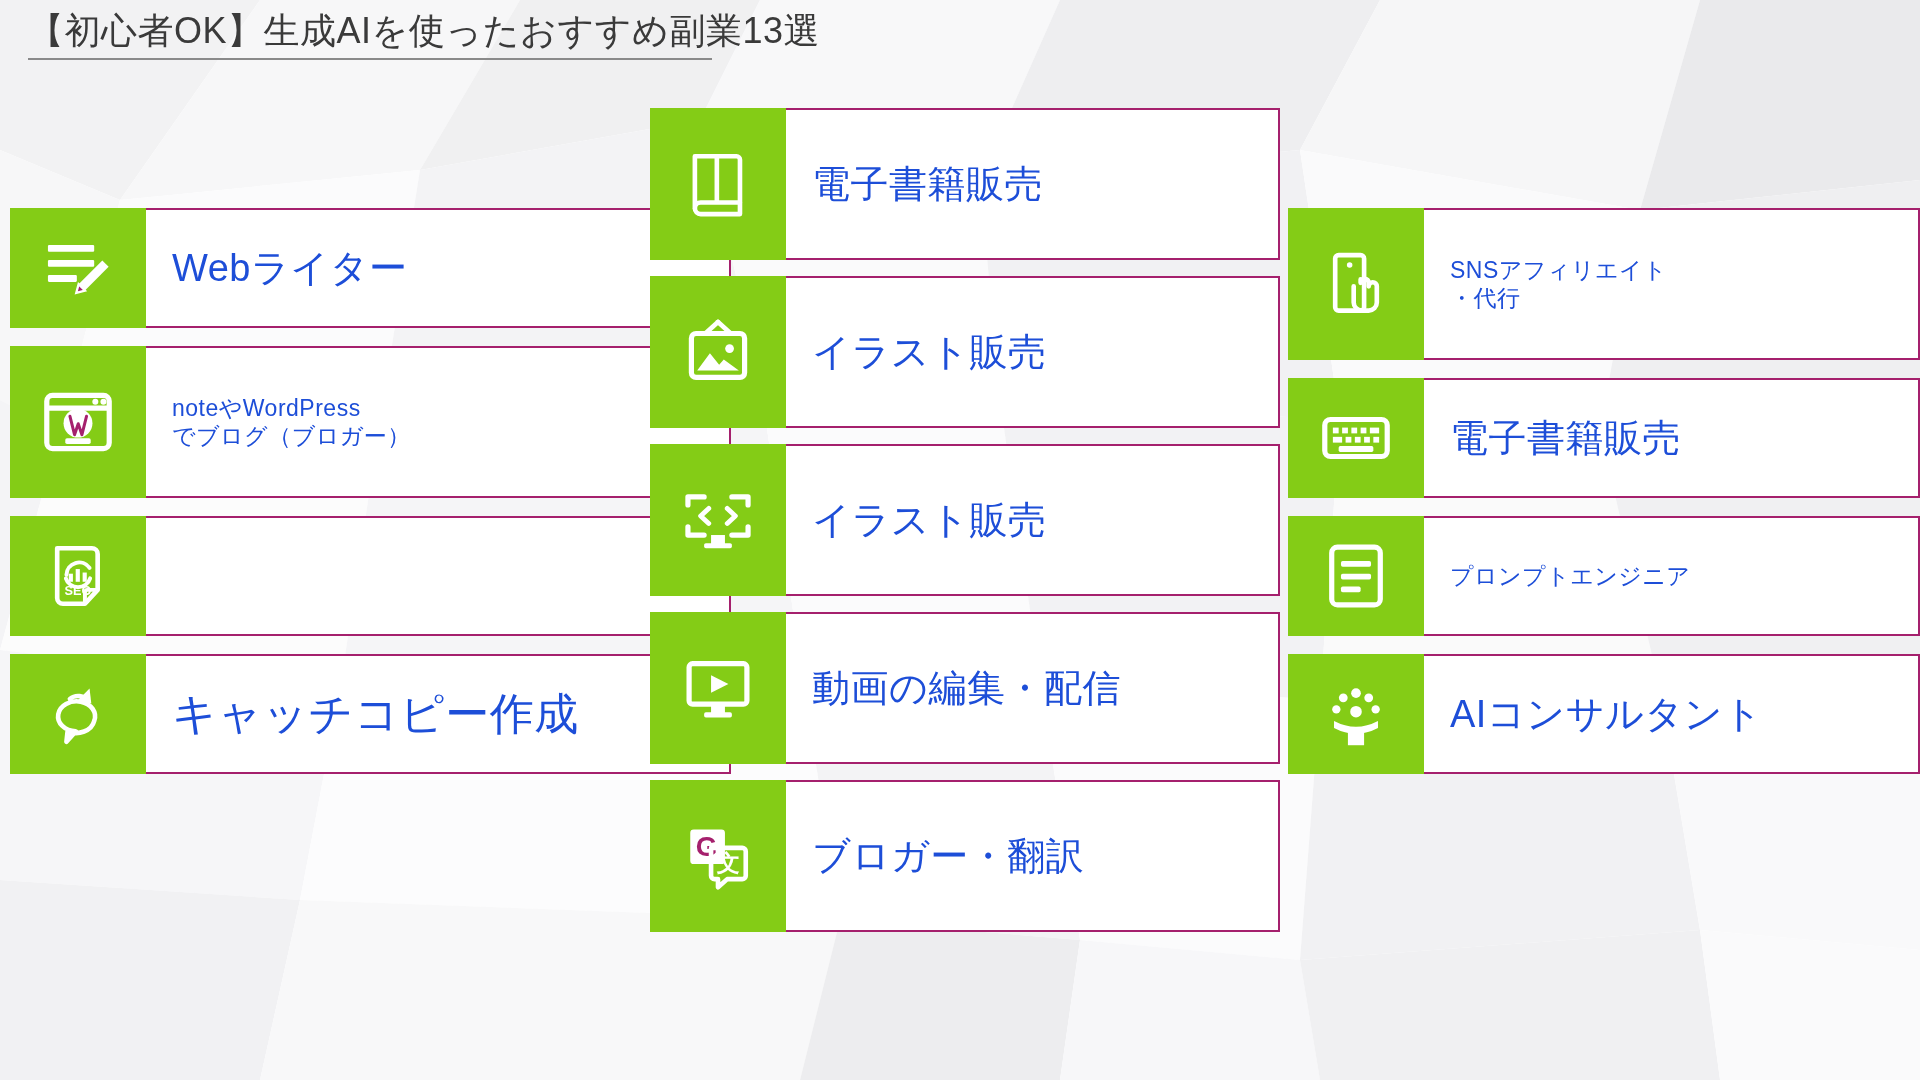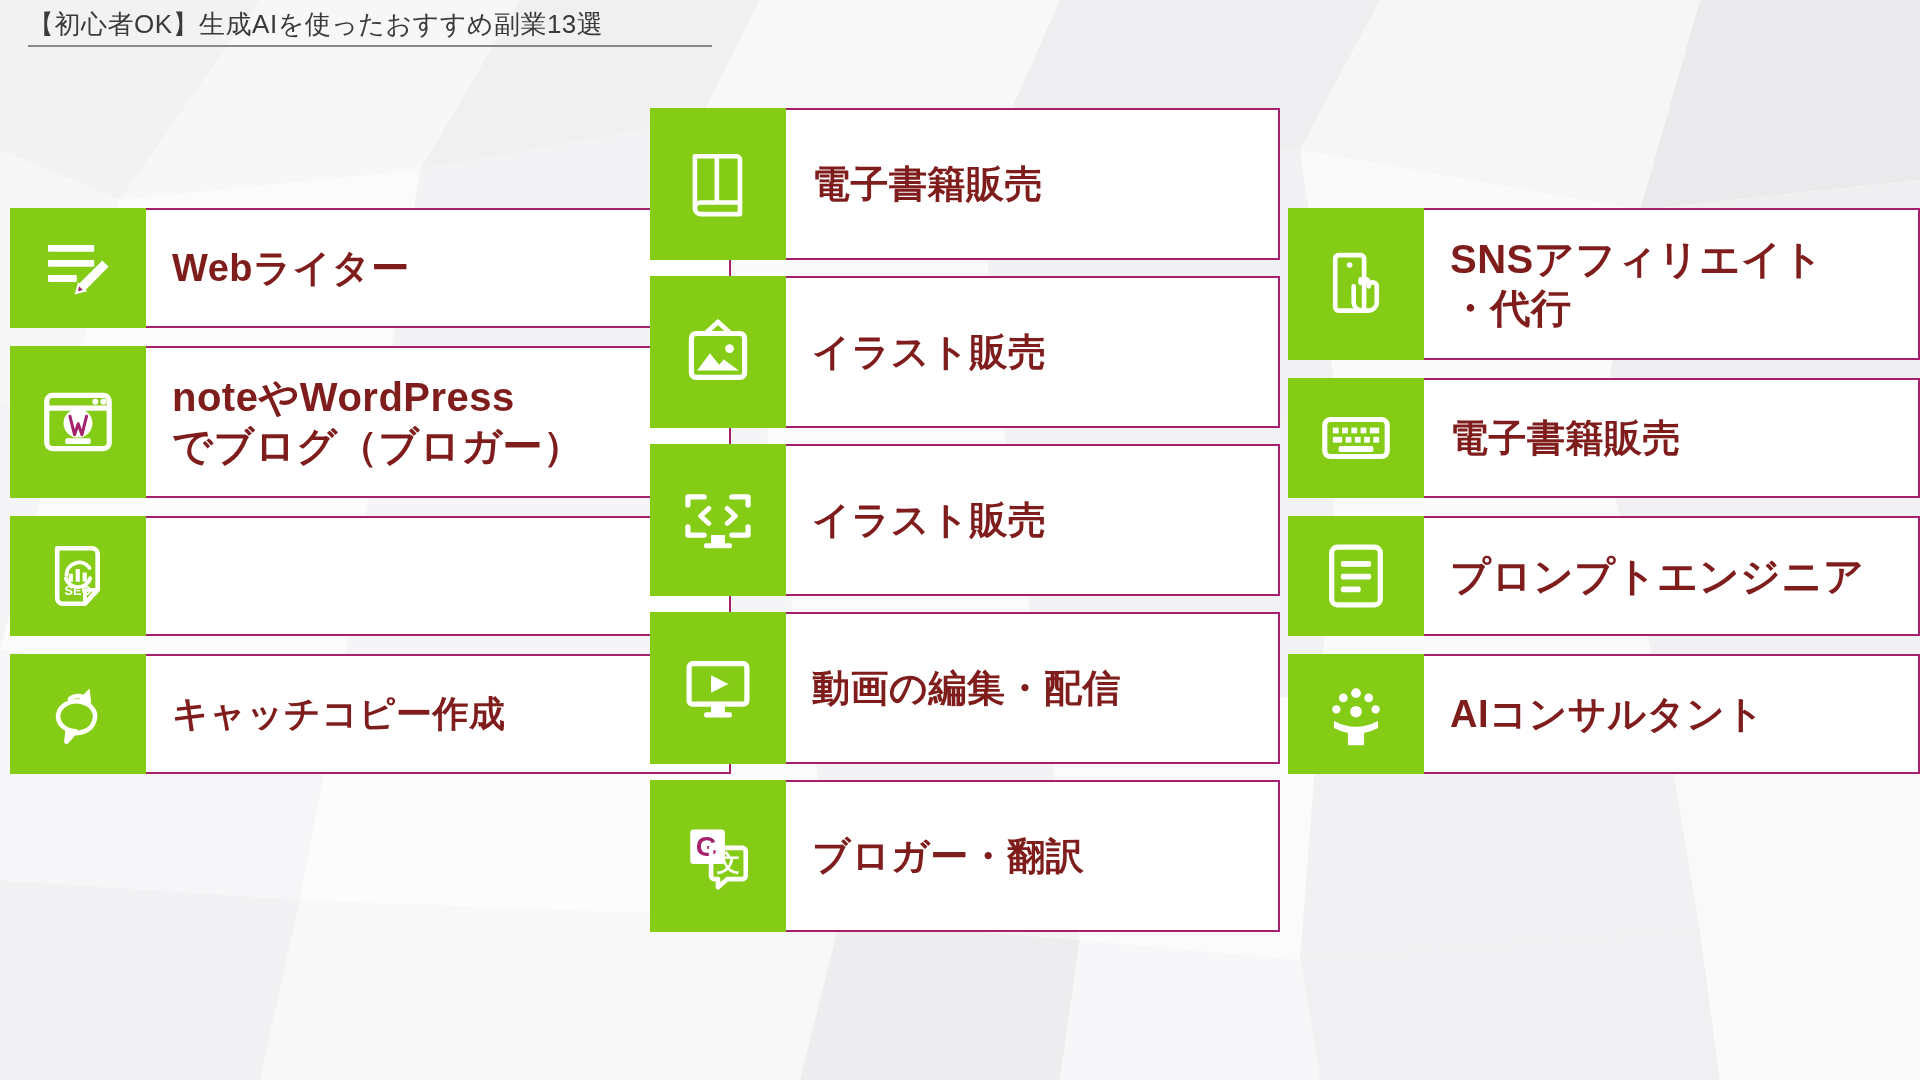--- a/index.html
+++ b/index.html
@@ -25,21 +25,21 @@
   }
 
   
   #title-bar {
     position: absolute;
     left: 28px;
     top: 8px;
     z-index: 5;
   }
   #title-text {
-    font-size: 26px;
+    font-size: 36px;
     color: #3a3a3a;
     font-weight: 400;
     letter-spacing: 0.5px;
     line-height: 1.3;
     white-space: nowrap;
   }
   #title-underline {
     margin-top: 3px;
     width: 684px;
     height: 2px;
@@ -88,28 +88,28 @@
   .card-body {
     flex: 1 1 auto;
     display: flex;
     align-items: center;
     padding: 0 10px 0 26px;
     min-width: 0;
   }
 
   .card-label {
     font-size: 38px;
-    font-weight: bold;
-    color: #7f1d1d;
+    font-weight: normal;
+    color: #1d4ed8;
     line-height: 1.22;
     letter-spacing: 0.5px;
     white-space: pre-line;
   }
-  .card-label.small { font-size: 36px; }
-  .card-label.xsmall { font-size: 40px; }
+  .card-label.small { font-size: 44px; }
+  .card-label.xsmall { font-size: 23px; }
   .gap-16 { height: 16px; }
   .gap-18 { height: 18px; }
 </style>
 </head>
 <body>
 
 <svg id="bg-texture" viewBox="0 0 1920 1080" preserveAspectRatio="none">
   <rect x="0" y="0" width="1920" height="1080" fill="#ffffff"></rect>
   <polygon points="0,0 260,0 120,200 0,150" fill="#f2f2f3"></polygon>
   <polygon points="260,0 520,0 420,170 120,200" fill="#f7f7f8"></polygon>

